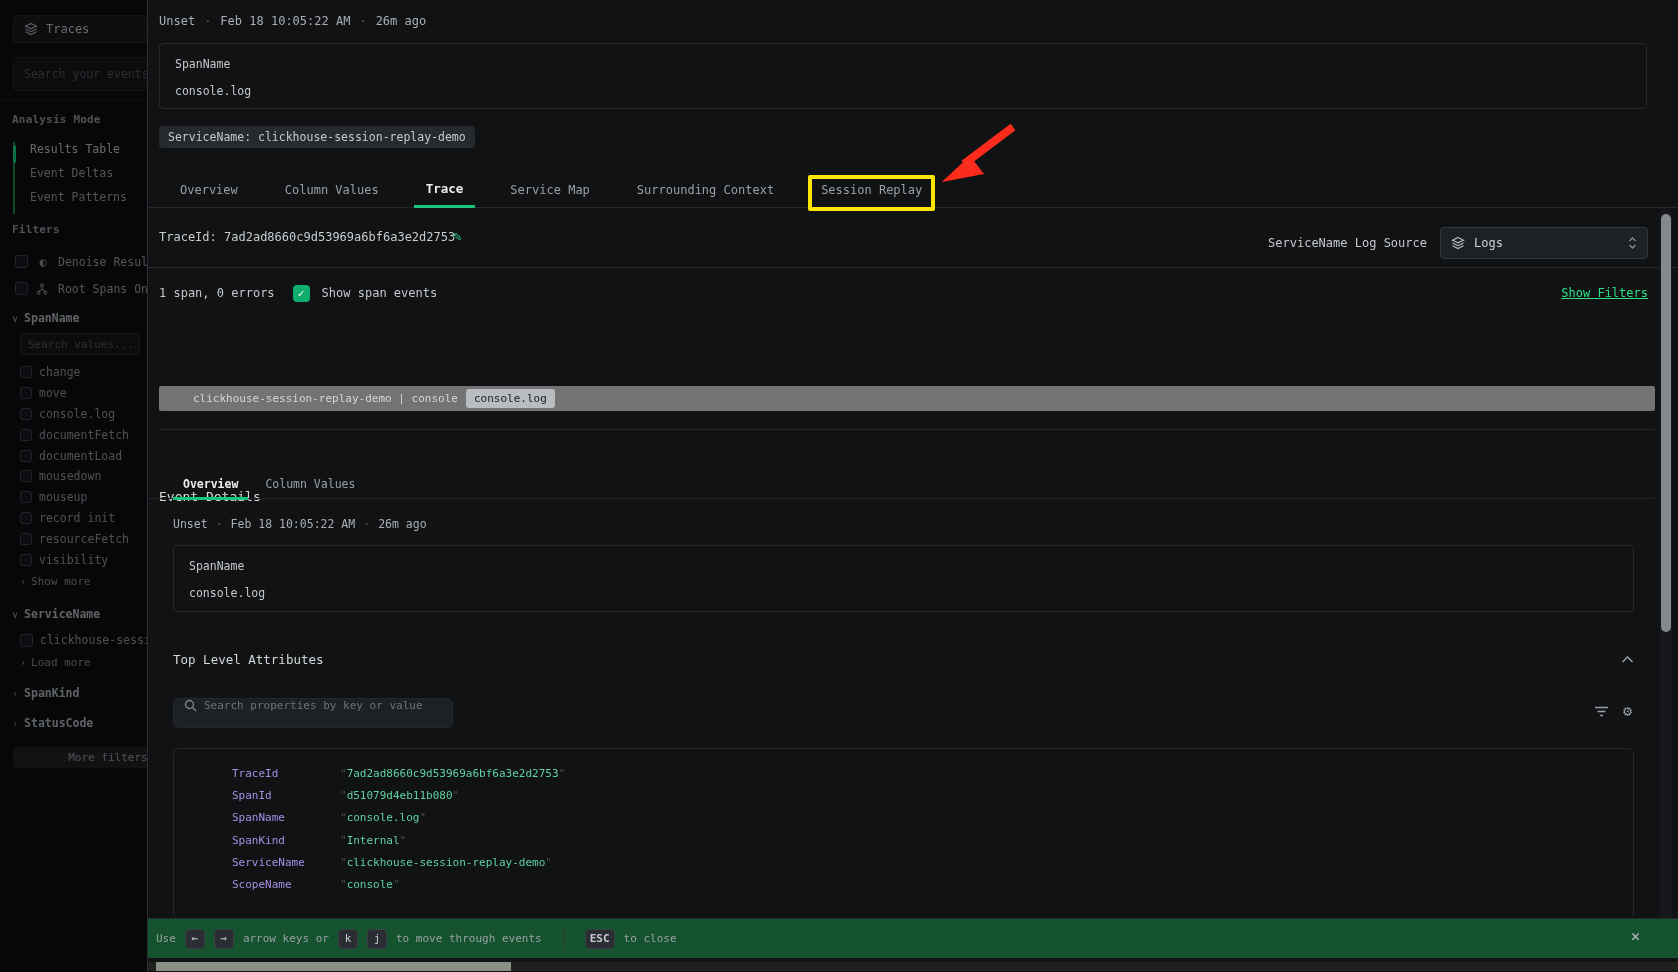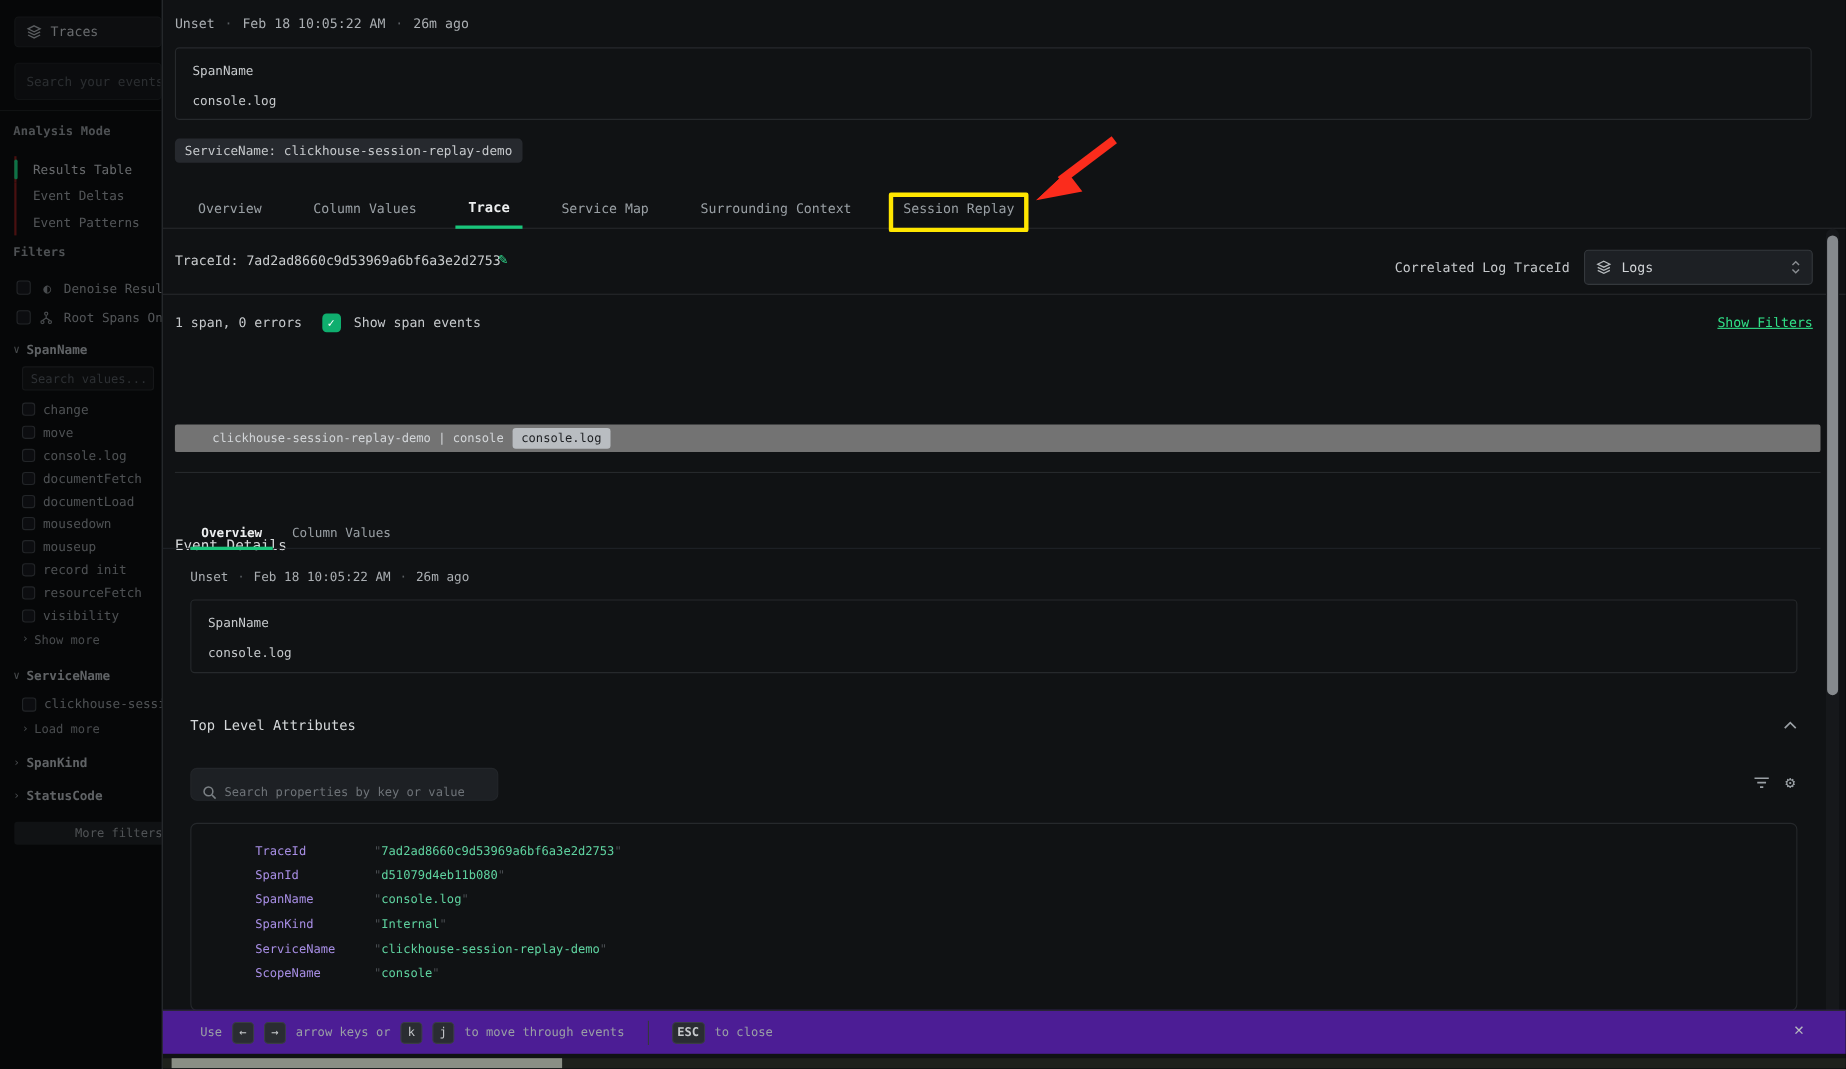--- a/index.html
+++ b/index.html
@@ -9,21 +9,21 @@
 
   
   .sidebar { position:absolute; left:0; top:0; width:147px; height:972px; background:#0b0d0e; z-index:1; overflow:hidden; }
   .sidebar-dim { position:absolute; left:0; top:0; width:147px; height:972px; background:rgba(0,0,0,0.42); z-index:2; pointer-events:none; }
   .sb-source-btn { position:absolute; left:13px; top:15px; width:134px; height:28px; background:#17191c; border:1px solid #222528; border-radius:4px; display:flex; align-items:center; gap:8px; padding-left:10px; color:#b3b7bc; font-size:12px; }
   .sb-search { position:absolute; left:13px; top:57px; width:134px; height:34px; background:#141619; border:1px solid #1e2124; border-radius:4px; color:#4b5055; font-size:11.5px; padding:0 0 0 10px; font-family:inherit; outline:none; }
   .sb-search::placeholder { color:#4b5055; }
   .sb-divider { position:absolute; left:0; top:100px; width:147px; height:1px; background:#1c1f22; }
   .sb-heading { position:absolute; left:12px; font-size:11px; font-weight:bold; color:#878c91; letter-spacing:.2px; white-space:nowrap; }
   .sb-modes { position:absolute; left:13px; top:142px; }
-  .sb-mode { position:relative; height:24px; display:flex; align-items:center; padding-left:15px; border-left:2px solid #7f1d1d; color:#8f9499; font-size:11.5px; white-space:nowrap; cursor:pointer; }
+  .sb-mode { position:relative; height:24px; display:flex; padding-left:15px; border-left:2px solid #15803d; color:#8f9499; font-size:11.5px; white-space:nowrap; cursor:pointer; }
   .sb-mode.sb-mode-active { color:#b2b6bb; }
   .sb-mode.sb-mode-active::before { content:''; position:absolute; left:-2px; top:3px; width:3px; height:18px; background:#17c47a; border-radius:2px; }
   .sb-toggle-row { position:absolute; left:15px; height:27px; display:flex; align-items:center; gap:8px; color:#8f9499; font-size:11.5px; white-space:nowrap; }
   .sb-checkbox { width:13px; height:13px; background:#16181c; border:1px solid #3c4046; border-radius:3px; flex:0 0 auto; }
   .sb-filter-icon { color:#7d8287; font-size:12px; line-height:1; width:14px; text-align:center; flex:0 0 auto; }
   .sb-group-header { position:absolute; left:12px; display:flex; align-items:center; gap:6px; color:#a6abb0; font-size:11.5px; font-weight:bold; white-space:nowrap; cursor:pointer; }
   .sb-chev { color:#7d8287; font-size:10px; font-weight:normal; }
   .sb-values-search { position:absolute; left:20px; top:333px; width:120px; height:22px; background:#131518; border:1px solid #26292b; border-radius:3px; color:#4e5358; font-size:11px; padding-left:7px; font-family:inherit; outline:none; }
   .sb-values-search::placeholder { color:#4e5358; }
   .sb-options { position:absolute; left:20px; top:362px; }
@@ -71,37 +71,37 @@
   .ed-tabs { position:absolute; left:0; top:470px; width:1507px; height:29px; border-bottom:1px solid #202327; display:flex; align-items:center; gap:27px; padding-left:35px; }
   .ed-tab { position:relative; font-size:11.5px; color:#9aa0a5; white-space:nowrap; cursor:pointer; }
   .ed-tab.ed-tab-active { color:#eceeef; font-weight:bold; }
   .ed-tab.ed-tab-active::after { content:''; position:absolute; left:-10px; right:-10px; bottom:-9px; height:3px; background:#19c57b; }
   .ed-meta { position:absolute; left:25px; top:517px; font-size:11.5px; color:#aaaeb2; display:flex; gap:8px; align-items:center; white-space:nowrap; }
   .ed-card { left:25px; top:545px; width:1461px; height:67px; }
   .tla-row { position:absolute; left:25px; top:652px; width:1461px; display:flex; align-items:center; }
   .tla-title { font-size:12.5px; color:#d5d8da; white-space:nowrap; }
   .tla-collapse { margin-left:auto; color:#9aa0a5; cursor:pointer; display:flex; }
   .attr-search-row { position:absolute; left:25px; top:698px; width:1461px; height:30px; }
-  .attr-search { position:absolute; left:0; top:0; width:280px; height:30px; background:#1d2024; border:1px solid #23262a; border-radius:6px; display:flex; align-items:flex-end; gap:7px; padding:0 10px; }
+  .attr-search { position:absolute; left:0; top:0; width:280px; height:30px; background:#1d2024; border:1px solid #23262a; border-radius:6px; display:flex; align-items:flex-start; gap:7px; padding:0 10px; }
   .attr-search input { flex:1; background:transparent; border:none; outline:none; color:#9aa0a5; font-size:11px; font-family:inherit; }
   .attr-search input::placeholder { color:#6e7378; }
   .attr-icons { position:absolute; right:2px; top:6px; display:flex; gap:14px; color:#9aa0a5; }
   .icon-btn { cursor:pointer; display:flex; align-items:center; }
   .gear-glyph { font-size:15px; line-height:1; color:#9aa0a5; }
 
   .attr-panel { position:absolute; left:25px; top:748px; width:1461px; height:171px; border:1px solid #26292c; border-radius:6px; padding:13px 0 0 18px; overflow:hidden; background:#101214; }
   .attr-row { height:22.3px; display:flex; align-items:center; font-size:11px;margin-left:40px; }
   .attr-key { width:108px; color:#a78ee4; flex:0 0 auto; white-space:nowrap; }
   .attr-val { color:#5fd3a0; white-space:nowrap; }
   .attr-val::before, .attr-val::after { content:'"'; color:#484c50; }
 
   .vscroll { position:absolute; right:6px; top:208px; bottom:14px; width:12px; background:#16181b; border-radius:6px; }
   .vscroll-thumb { position:absolute; left:1px; top:6px; width:10px; height:418px; background:#85898d; border-radius:5px; cursor:grab; }
 
-  .footer { position:absolute; left:0; top:918px; width:1531px; height:40px; background:#4c1d95; border-top:1px solid #26292c; display:flex; align-items:center; gap:9px; padding-left:34px; font-size:11px; color:#9aa0a5; }
+  .footer { position:absolute; left:0; top:918px; width:1531px; height:40px; background:#14532d; border-top:1px solid #26292c; display:flex; align-items:center; gap:9px; padding-left:8px; font-size:11px; color:#9aa0a5; }
   .keycap { min-width:20px; height:20px; background:#2a2d32; border:1px solid #3a3e44; border-radius:4px; display:inline-flex; align-items:center; justify-content:center; color:#c6c9cc; font-size:11px; padding:0 4px; }
   .keycap.wide { font-weight:bold; }
   .footer-sep { width:1px; height:22px; background:#34383c; margin:0 12px; }
   .close-btn { position:absolute; right:38px; top:929px; font-size:15px; color:#b7bbbf; cursor:pointer; line-height:1; }
 
   .hscroll { position:absolute; left:0; bottom:1px; width:1531px; height:9px; background:#1e211c; }
   .hscroll-thumb { position:absolute; left:8px; top:0; width:355px; height:9px; background:#8a8f85; cursor:grab; }
 
   svg { display:block; }
 </style>
@@ -313,21 +313,21 @@
       <polygon points="794,182 822.4,155.5 808.5,175.6" fill="#fb2c1c"></polygon>
       <polygon points="794,182 822,156 836,174" fill="#fb2c1c" transform="translate(0,0)"></polygon>
     </svg>
 
     <div class="traceid-row">
       <div class="traceid-text">TraceId: 7ad2ad8660c9d53969a6bf6a3e2d2753</div>
       <div class="pencil">✎</div>
     </div>
 
     <div class="corr-group">
-      <span class="corr-label">Correlated Log TraceId</span>
+      <span class="corr-label">ServiceName Log Source</span>
       <div class="log-select">
         <span>
           <svg width="14" height="14" viewBox="0 0 14 14" fill="none" stroke="#b6babd" stroke-width="1.2">
             <path d="M7 1.5 L12.5 4.2 L7 6.9 L1.5 4.2 Z"></path>
             <path d="M1.5 7 L7 9.7 L12.5 7"></path>
             <path d="M1.5 9.8 L7 12.5 L12.5 9.8"></path>
           </svg>
         </span>
         <span class="ls-value">Logs</span>
         <span>

